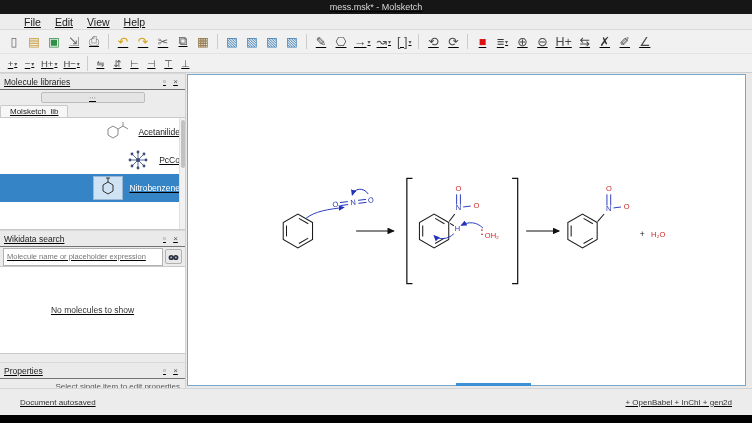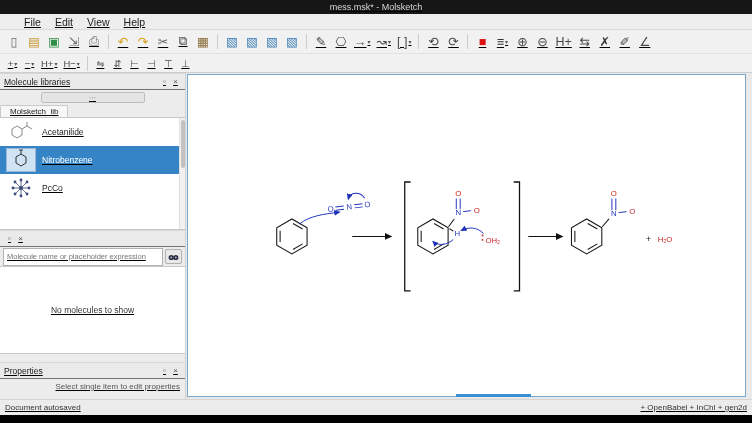--- a/index.html
+++ b/index.html
@@ -37,21 +37,21 @@
   .lib-btn { width:104px; height:11px; background:#e4e4e4; border:1px solid #bdbdbd; border-radius:2px;
     font-size:7px; color:#555; display:flex; align-items:center; justify-content:center; line-height:1; }
 
   .tab-row { height:13px; flex:0 0 auto; display:flex; justify-content:flex-start; align-items:flex-end;
     border-bottom:1px solid #c9c9c9; }
   .tab { background:#f7f7f7; border:1px solid #c9c9c9; border-bottom:none; font-size:8px; color:#222;
     padding:1px 9px 0 9px; border-radius:2px 2px 0 0; height:12px; }
 
   .lib-list { height:112px; flex:0 0 auto; background:#ffffff; position:relative; overflow:hidden;
     border-bottom:1px solid #c9c9c9; }
-  .lib-item { height:28px; display:flex; align-items:center; gap:5px; padding:0 5px; font-size:8.5px; color:#222; }
+  .lib-item { height:28px; display:flex; align-items:center; gap:5px; padding:0 5px; font-size:8.5px; color:#222;justify-content:flex-end; }
   .lib-item.selected { background:#3584c6; color:#ffffff; }
   .thumb { width:32px; height:24px; flex:0 0 auto; display:flex; align-items:center; justify-content:center; }
   .lib-scroll { position:absolute; top:0; right:0; width:6px; height:100%; background:#f1f1f1; border-left:1px solid #e0e0e0;}
   .lib-scroll-thumb { position:absolute; top:2px; left:1px; width:4px; height:48px; background:#c2c2c2; border-radius:2px;}
 
   .search-row { height:19px; flex:0 0 auto; display:flex; align-items:center; gap:2px; padding:0 3px; }
   .search-input { flex:1; height:14px; font-size:7.5px; border:1px solid #b2b2b2; background:#fff;
     padding:8px 3px; color:#333; font-family:"Liberation Sans", sans-serif; }
   .search-btn { width:17px; height:15px; border:1px solid #b2b2b2; background:#e9e9e9; border-radius:2px;
     display:flex; align-items:center; justify-content:center; }
@@ -62,22 +62,22 @@
   .splitter { height:8px; flex:0 0 auto; }
 
   .props-hint { flex:1; padding:3px 5px; font-size:8px; color:#555;text-align:right; }
 
   .canvas-wrap { flex:1 1 auto; position:relative; }
   .canvas { position:absolute; left:1px; top:1px; right:6px; bottom:2px; background:#ffffff;
     border:1px solid #7aa8cc; }
   .canvas svg.rx { position:absolute; left:0; top:0; width:100%; height:100%; }
   .h-thumb { position:absolute; bottom:-1px; left:268px; width:75px; height:3px; background:#3d8fd6; }
 
-  .statusbar { height:16px; flex:0 0 auto; background:#ececec; border-top:1px solid #d5d5d5;
-    display:flex; align-items:center; justify-content:space-between; padding:0 5px; font-size:8px; color:#333; }
+  .statusbar { height:27px; flex:0 0 auto; background:#ececec; border-top:1px solid #d5d5d5;
+    display:flex; align-items:center; justify-content:space-between; padding:0 20px; font-size:8px; color:#333; }
   .bottom-strip { height:8px; flex:0 0 auto; background:#000000; }
 
   text { font-family:"Liberation Sans", sans-serif; }
 </style>
 </head>
 <body>
 
 <div class="window">
 
   <div class="titlebar">
@@ -251,33 +251,20 @@
               <span class="thumb">
                 <svg width="30" height="24" viewBox="0 0 30 24">
                   <g stroke="#8a8a8a" fill="none" stroke-width="1">
                     <polygon points="6,9 11,6 16,9 16,15 11,18 6,15"></polygon>
                     <polyline points="16,9 21,6 26,9"></polyline>
                     <line x1="21" y1="6" x2="21" y2="2"></line>
                   </g>
                 </svg>
               </span>
               <span>Acetanilide</span>
-            </div>
-            <div class="lib-item selected">
-              <span class="thumb">
-                <svg width="30" height="24" viewBox="0 0 30 24">
-                  <rect x="0.5" y="0.5" width="29" height="23" fill="#cfe3f5" stroke="#9ab8d4"></rect>
-                  <g stroke="#333" fill="none" stroke-width="1">
-                    <polygon points="10,9 15,6 20,9 20,15 15,18 10,15"></polygon>
-                    <line x1="15" y1="6" x2="15" y2="2"></line>
-                    <line x1="13" y1="2" x2="17" y2="2"></line>
-                  </g>
-                </svg>
-              </span>
-              <span>Nitrobenzene</span>
             </div>
             <div class="lib-item">
               <span class="thumb">
                 <svg width="30" height="24" viewBox="0 0 30 24">
                   <g stroke="#3a4a7a" fill="none" stroke-width="0.8">
                     <path d="M15,4 L15,20 M7,12 L23,12 M9,6 L21,18 M21,6 L9,18"></path>
                   </g>
                   <g fill="#3a4a7a">
                     <circle cx="15" cy="12" r="2"></circle>
                     <circle cx="15" cy="4" r="1.4"></circle>
@@ -286,27 +273,41 @@
                     <circle cx="23" cy="12" r="1.4"></circle>
                     <circle cx="9" cy="6" r="1.4"></circle>
                     <circle cx="21" cy="6" r="1.4"></circle>
                     <circle cx="9" cy="18" r="1.4"></circle>
                     <circle cx="21" cy="18" r="1.4"></circle>
                   </g>
                 </svg>
               </span>
               <span>PcCo</span>
             </div>
+            <div class="lib-item selected">
+              <span class="thumb">
+                <svg width="30" height="24" viewBox="0 0 30 24">
+                  <rect x="0.5" y="0.5" width="29" height="23" fill="#cfe3f5" stroke="#9ab8d4"></rect>
+                  <g stroke="#333" fill="none" stroke-width="1">
+                    <polygon points="10,9 15,6 20,9 20,15 15,18 10,15"></polygon>
+                    <line x1="15" y1="6" x2="15" y2="2"></line>
+                    <line x1="13" y1="2" x2="17" y2="2"></line>
+                  </g>
+                </svg>
+              </span>
+              <span>Nitrobenzene</span>
+            </div>
           </div>
         <div class="lib-scroll">
           <div class="lib-scroll-thumb"></div>
         </div>
       </div>
 
       <div class="panel-header">
+        <span class="ph-title">Wikidata search</span>
         <span class="ph-btn">▫</span>
         <span class="ph-btn">×</span>
       </div>
       <div class="search-row">
         <input class="search-input" type="text" placeholder="Molecule name or placeholder expression" style="">
         <div class="search-btn">
           <span>
             <svg width="11" height="9" viewBox="0 0 11 9">
                 <g fill="#2b2b3d">
                   <circle cx="3.2" cy="4.5" r="2.6"></circle>

